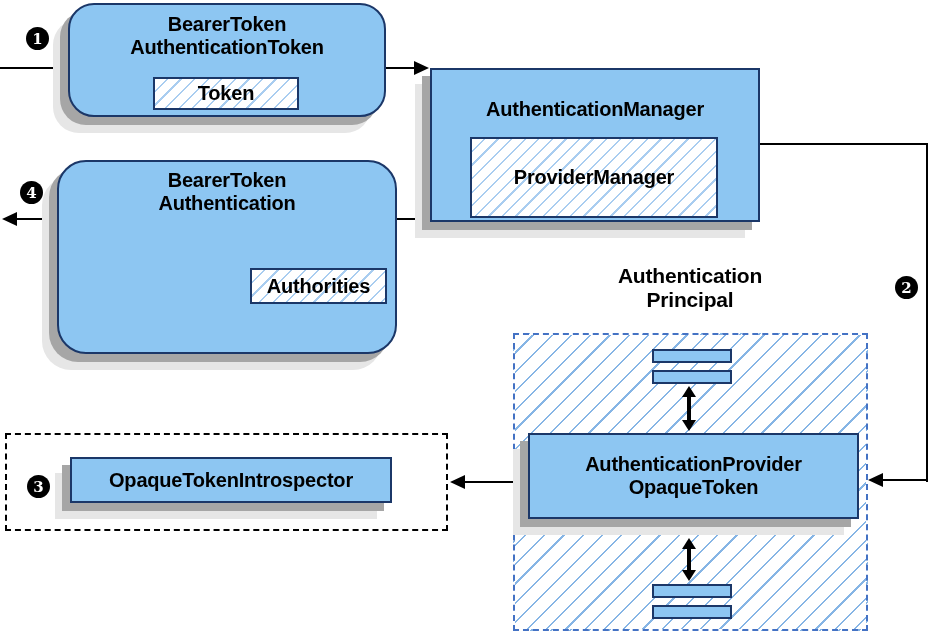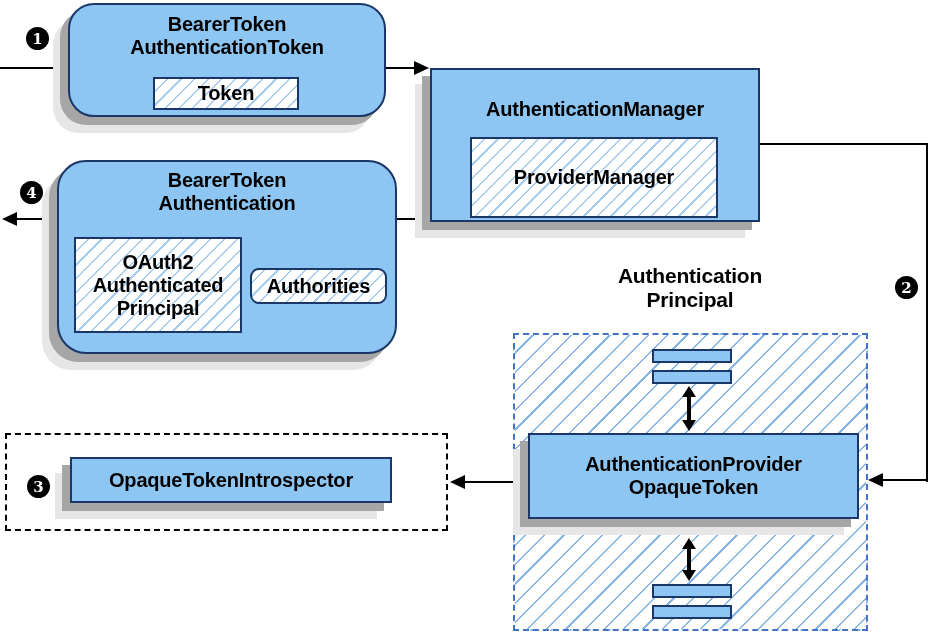--- a/index.html
+++ b/index.html
@@ -94,26 +94,21 @@
     <div class="hatchbox" style="left:38px;top:55px;width:248px;height:81px;margin-top:12px;">
       <span class="t">ProviderManager</span>
     </div>
   </div>
 
   <div class="node round" style="left:57px;top:160px;width:340px;height:194px;border-radius:29px;">
     <div class="titlewrap" style="top:7px;">
       <span class="t">BearerToken</span>
       <span class="t">Authentication</span>
     </div>
-    <div class="hatchbox" style="left:15px;top:75px;width:168px;height:96px;">
-      <span class="t">OAuth2</span>
-      <span class="t">Authenticated</span>
-      <span class="t">Principal</span>
-    </div>
-    <div class="hatchbox" style="left:191px;top:106px;width:137px;height:36px;border-radius:9px;">
+    <div class="hatchbox" style="left:191px;top:106px;width:137px;height:36px;">
       <span class="t">Authorities</span>
     </div>
   </div>
 
   <div class="node" style="left:528px;top:433px;width:331px;height:86px;">
     <div class="centerwrap">
       <span class="t">AuthenticationProvider</span>
       <span class="t">OpaqueToken</span>
     </div>
   </div>

